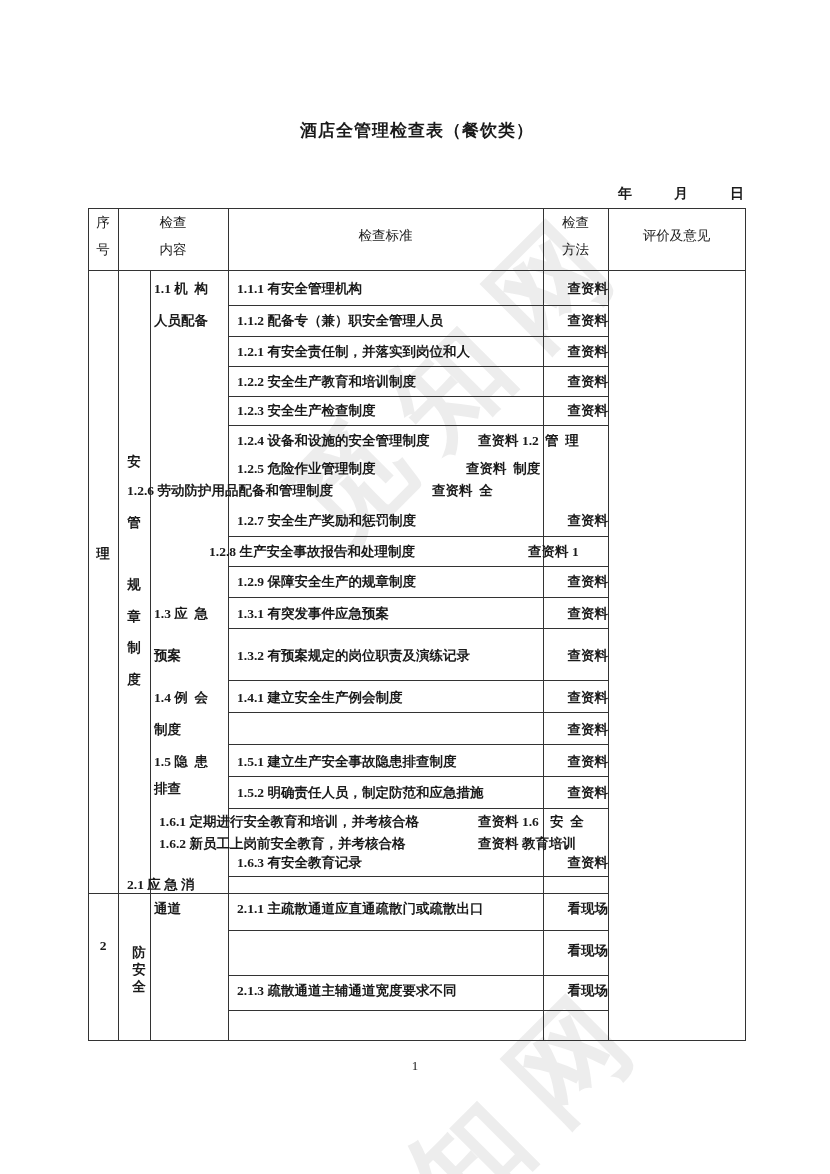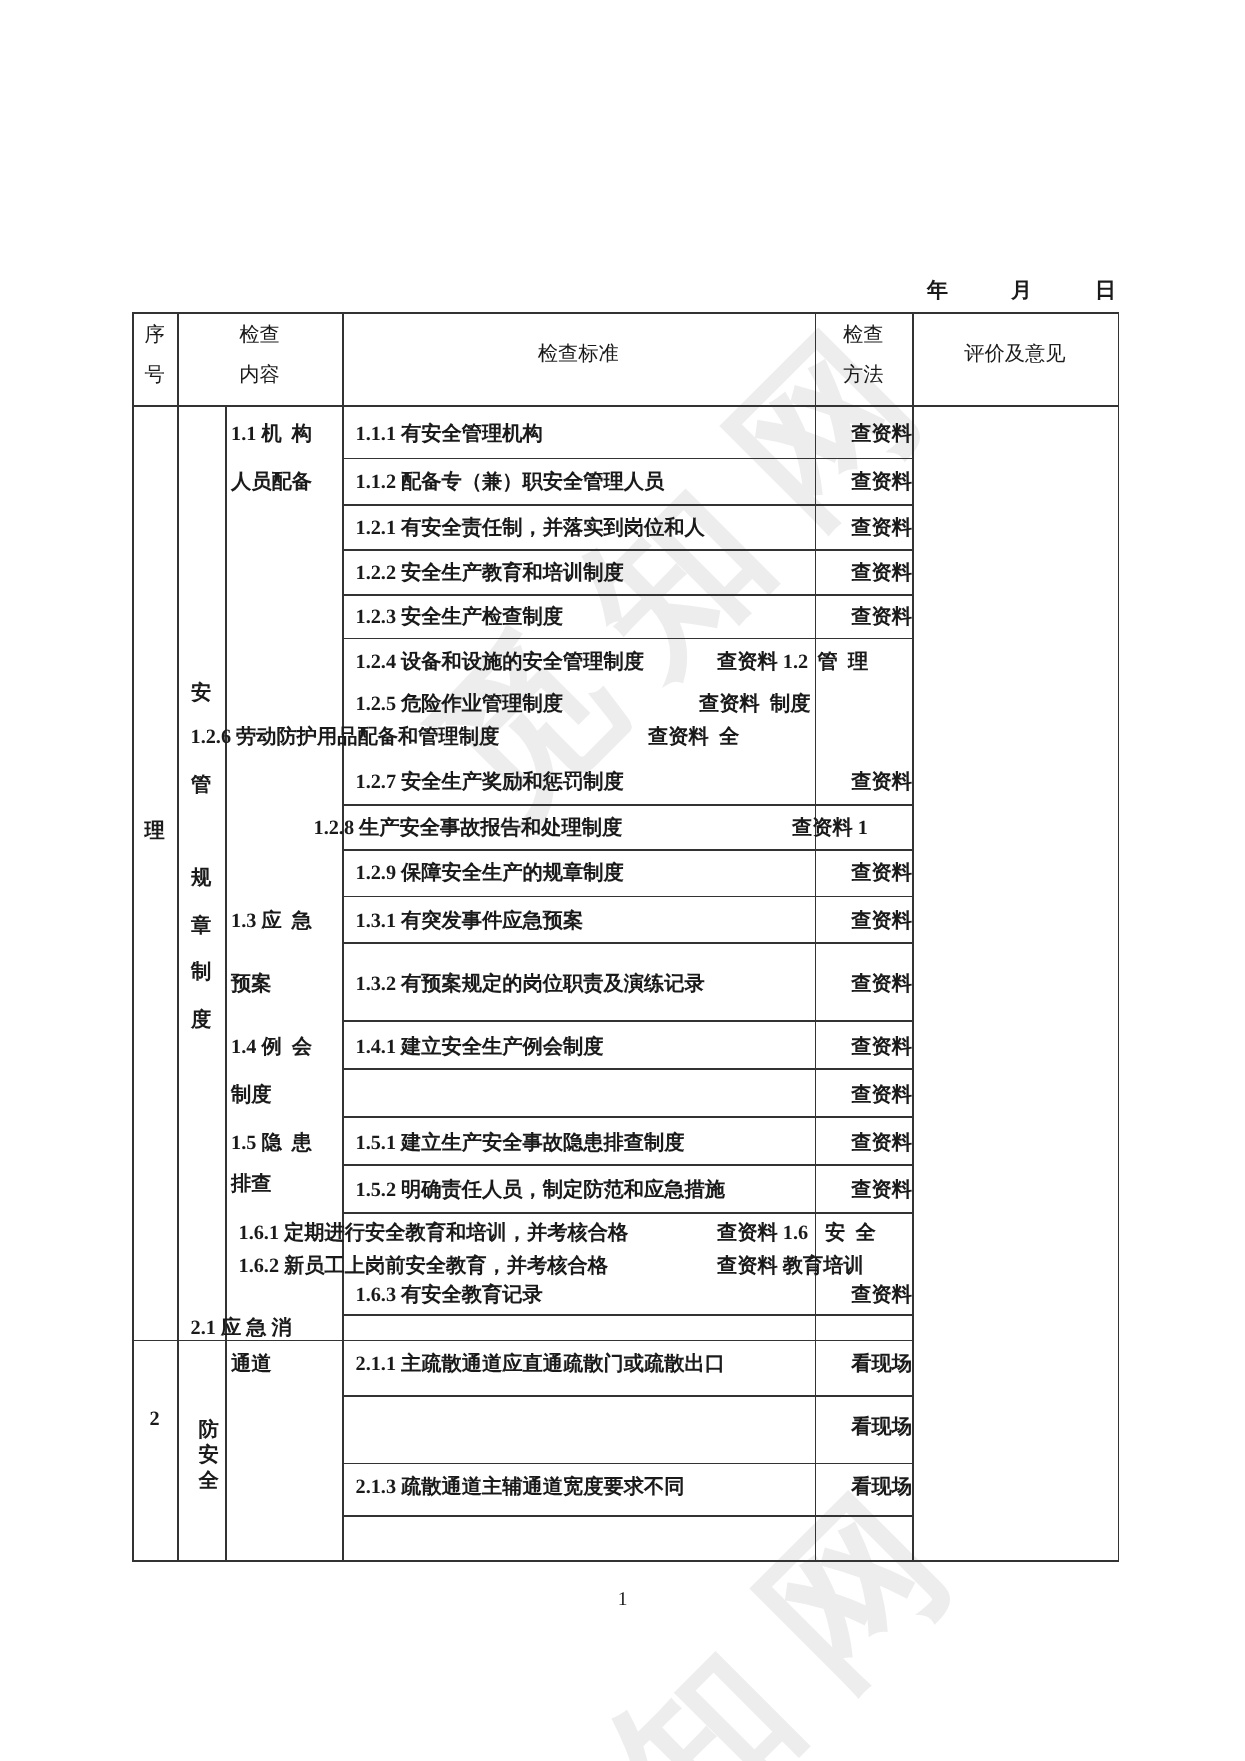--- a/index.html
+++ b/index.html
@@ -53,20 +53,21 @@
   .wm2{left:260px;top:1075px;}
 </style>
 </head>
 <body>
 
 <div id="page">
 
   <div class="watermark wm1">觅知网</div>
   <div class="watermark wm2">觅知网</div>
 
+  <div class="title">酒店全管理检查表（餐饮类）</div>
   <div class="date">年　　　月　　　日</div>
 
   <svg class="grid" width="830" height="1174" shape-rendering="crispEdges">
     <g stroke="#333333" stroke-width="1">
 
       <line x1="88.5" y1="208" x2="88.5" y2="1040"></line>
       <line x1="118.5" y1="208" x2="118.5" y2="1040"></line>
       <line x1="150.5" y1="270" x2="150.5" y2="1040"></line>
       <line x1="228.5" y1="208" x2="228.5" y2="1040"></line>
       <line x1="543.5" y1="208" x2="543.5" y2="1040"></line>

